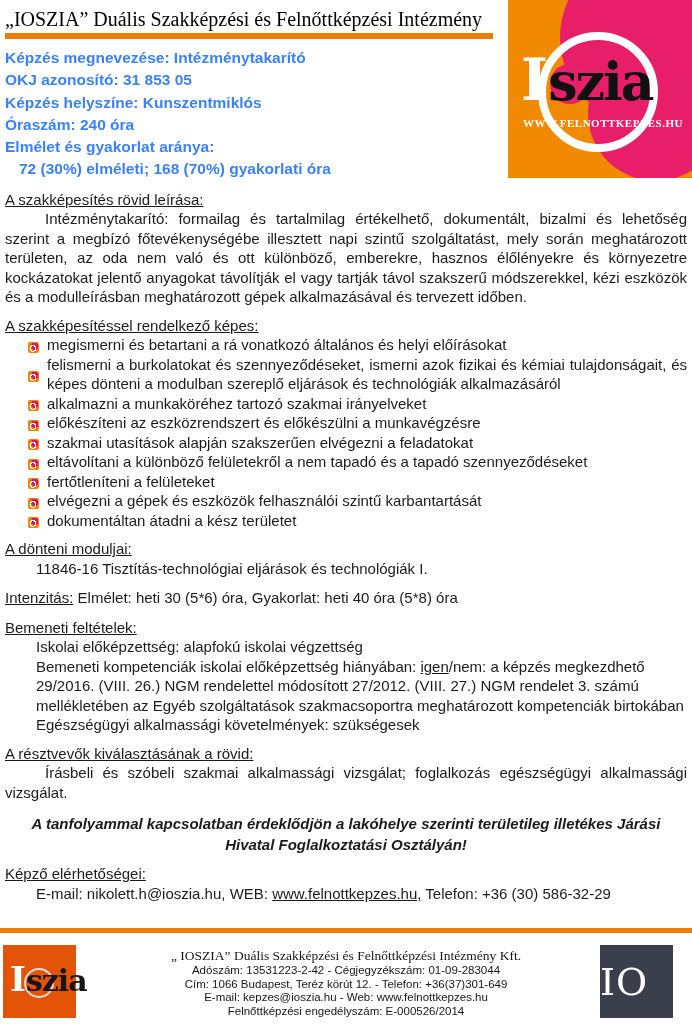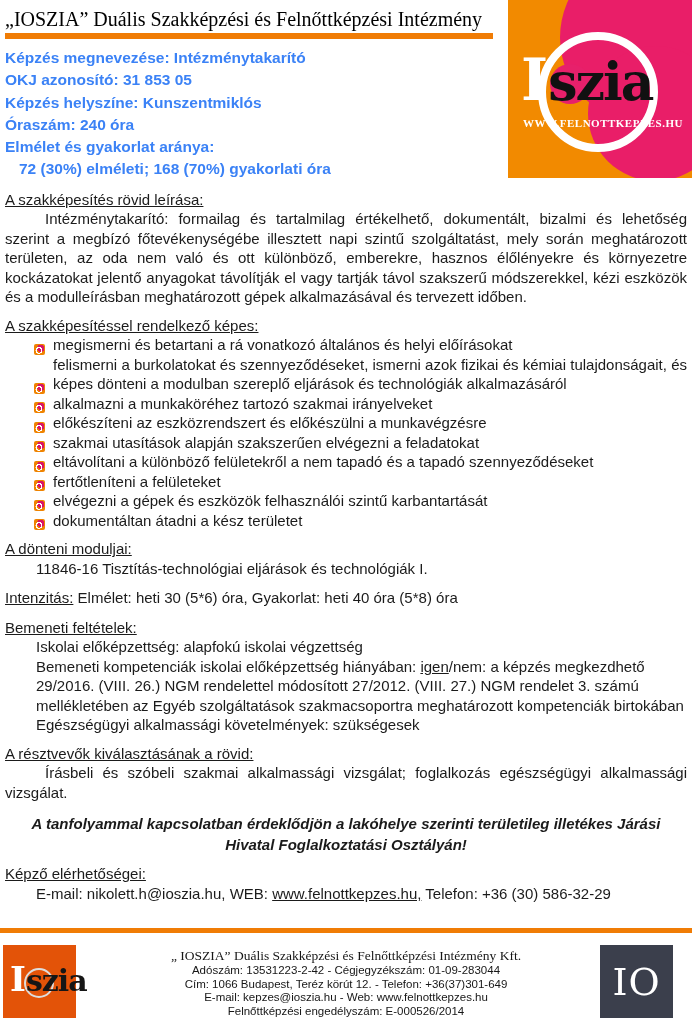--- a/index.html
+++ b/index.html
@@ -31,40 +31,40 @@
   .course .indent{padding-left:14px;}
 
   
   .sec-h{font-size:15px;line-height:19.5px;margin-top:9px;text-decoration:underline;}
   .txt{font-size:15px;line-height:19.5px;}
   .para{text-align:justify;text-indent:40px;}
   .ind{margin-left:31px;}
   .u{text-decoration:underline;}
 
   ul.skills{list-style:none;margin:0;padding:0;}
-  .skills li{display:flex;align-items:flex-end;margin-left:29px;}
+  .skills li{display:flex;align-items:center;margin-left:23px;}
   .blt{
     flex:0 0 11px;width:11px;height:11px;margin:4.5px 8px 0 0;border-radius:2px;
     background:
       radial-gradient(circle at 45% 58%, rgba(255,255,255,0) 0 2.2px, #fff 2.3px 3.4px, rgba(255,255,255,0) 3.5px),
       radial-gradient(circle at 60% 40%, #D91566 0 3.6px, rgba(217,21,102,0) 3.7px),
       #EF8300;
   }
   .skills li .it{flex:1;text-align:justify;}
 
   .notice{margin-top:11px;text-align:center;font-weight:bold;font-style:italic;font-size:15px;line-height:21px;padding:0 8px;}
 
   
   .f-rule{position:absolute;left:0;top:928px;width:692px;height:5px;background:#F07C05;}
   .f-left{position:absolute;left:3px;top:945px;width:73px;height:73px;background:#E35308;}
   .f-left-text{position:absolute;left:7px;top:14px;font-family:"DejaVu Serif",serif;font-weight:bold;white-space:nowrap;}
   .fl-i{font-size:34px;color:#fff;}
   .fl-szia{font-size:30px;color:#161616;letter-spacing:-1px;}
   .fl-ring{position:absolute;left:21px;top:23px;width:26px;height:26px;border:2px solid #ddd;border-radius:50%;}
-  .f-right{position:absolute;left:600px;top:945px;width:73px;height:73px;background:#3B3F4C;display:flex;align-items:center;justify-content:center;}
+  .f-right{position:absolute;left:600px;top:945px;width:73px;height:73px;background:#3B3F4C;display:flex;align-items:center;}
   .f-right span{font-family:"DejaVu Serif",serif;font-size:38px;color:#fff;letter-spacing:1px;}
   .f-center{position:absolute;left:90px;right:90px;top:948px;text-align:center;}
   .f-company{font-family:"Liberation Serif",serif;font-size:13.5px;line-height:16px;color:#161616;}
   .f-line{font-size:11.5px;line-height:13.6px;color:#161616;}
 </style>
 </head>
 <body>
 
 <div class="page">
 

